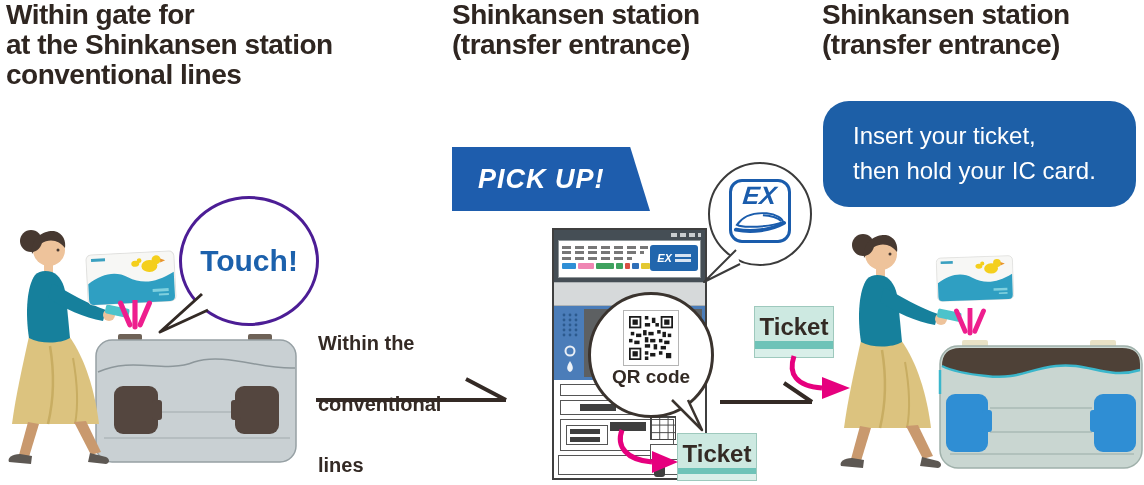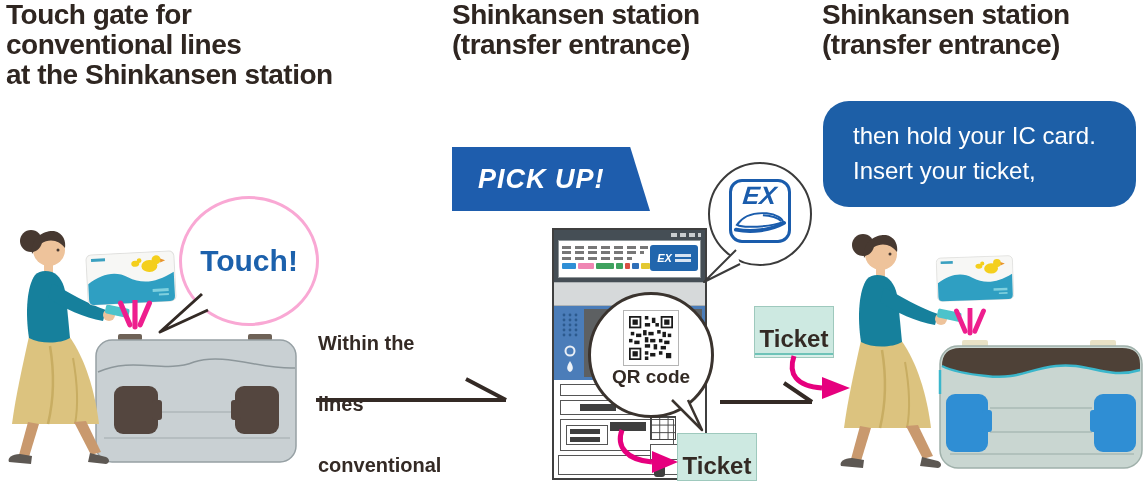--- a/index.html
+++ b/index.html
@@ -18,21 +18,21 @@
   .pickup span{color:#fff;font-style:italic;font-weight:800;font-size:27px;letter-spacing:1px;padding-left:26px;}
 
   
   .instruction{position:absolute;left:823px;top:101px;width:313px;height:106px;background:#1d5fa7;
                border-radius:26px;box-sizing:border-box;padding:17px 0 0 30px;color:#fff;
                font-size:24px;line-height:35px;}
   .instruction span{display:block;}
 
   
   .touch-bubble{position:absolute;left:179px;top:196px;width:134px;height:124px;background:#fff;
-                border:3px solid #f9a8d4;border-radius:50%;display:flex;align-items:center;
+                border:3px solid #4c1d95;border-radius:50%;display:flex;align-items:center;
                 justify-content:center;z-index:5;}
   .touch-bubble span{color:#1c61ac;font-weight:800;font-size:30px;}
 
   
   .transition{position:absolute;left:318px;top:294px;font-weight:bold;font-size:20px;
               line-height:23px;color:#342a25;z-index:2;}
   .transition span{display:block;margin-top:38px;}
 
   
   .machine{position:absolute;left:552px;top:228px;width:155px;height:252px;background:#fff;
@@ -63,21 +63,21 @@
   
   .qr-bubble{position:absolute;left:588px;top:292px;width:126px;height:126px;background:#fff;
              border:3px solid #3a332e;border-radius:50%;z-index:7;box-sizing:border-box;}
   .qr-box{width:54px;height:54px;border:1px solid #b5b5b5;background:#fff;margin:15px auto 0;
           display:flex;align-items:center;justify-content:center;}
   .qr-caption{text-align:center;font-weight:bold;font-size:19px;color:#332a24;margin-top:0;}
 
   
   .tik{position:absolute;background:#cde9e1;border:1px solid #9ec9bd;box-sizing:border-box;
        display:flex;flex-direction:column;z-index:8;}
-  .tik-text{flex:1;text-align:center;font-weight:bold;font-size:24px;color:#332a24;padding-top:18px;}
+  .tik-text{flex:1;text-align:center;font-weight:bold;font-size:24px;color:#332a24;padding-top:6px;}
   .tik-stripe{height:9px;background:#6ec3b8;}
   .tik-bottom{height:9px;background:#d9efe9;}
 
   
   .ex-bubble{position:absolute;left:708px;top:162px;width:104px;height:104px;background:#fff;
              border:2px solid #3b3b3b;border-radius:50%;z-index:5;box-sizing:border-box;}
   .ex-box{width:62px;height:64px;border:3.5px solid #1a5cac;border-radius:13px;margin:15px auto 0;
           display:flex;flex-direction:column;align-items:center;box-sizing:border-box;}
   .ex-box .ex-word{color:#1a5cac;font-style:italic;font-weight:900;font-size:25px;line-height:27px;
                    transform:skewX(-6deg);}
@@ -123,23 +123,23 @@
       </g>
       <g id="fig-sparks">
         <line x1="4" y1="3" x2="13" y2="24" stroke="#ee1e8e" stroke-width="5" stroke-linecap="round"></line>
         <line x1="18" y1="0" x2="18" y2="26" stroke="#ee1e8e" stroke-width="5" stroke-linecap="round"></line>
         <line x1="32" y1="3" x2="23" y2="24" stroke="#ee1e8e" stroke-width="5" stroke-linecap="round"></line>
       </g>
     </defs>
   </svg>
 
   <div class="h-col" style="left:6px;">
-    <span>Touch gate for</span>
+    <span>Within gate for</span>
+    <span>at the Shinkansen station</span>
     <span>conventional lines</span>
-    <span>at the Shinkansen station</span>
   </div>
   <div class="h-col" style="left:452px;">
     <span>Shinkansen station</span>
     <span>(transfer entrance)</span>
   </div>
   <div class="h-col" style="left:822px;">
     <span>Shinkansen station</span>
     <span>(transfer entrance)</span>
   </div>
 
@@ -171,22 +171,22 @@
   <svg class="abs z6" style="left:156px;top:290px;" width="56" height="48" viewBox="0 0 56 48">
     <polygon points="46,4 4,42 52,20" fill="#fff"></polygon>
     <path d="M46,4 L4,42 L52,20" fill="none" stroke="#332a25" stroke-width="3" stroke-linejoin="round"></path>
   </svg>
   <div class="touch-bubble">
     <span>Touch!</span>
   </div>
 
   <div class="transition">
     <span>Within the</span>
+    <span>conventional</span>
     <span>lines</span>
-    <span>conventional</span>
   </div>
   <svg class="abs z2" style="left:314px;top:372px;" width="196" height="32" viewBox="0 0 196 32">
     <path d="M2,28 L192,28 M152,7 L192,28" stroke="#342a25" stroke-width="4" fill="none"></path>
   </svg>
 
   <div class="pickup">
     <span>PICK UP!</span>
   </div>
 
   <svg class="abs z6" style="left:700px;top:246px;" width="46" height="40" viewBox="0 0 46 40">
@@ -332,22 +332,22 @@
     <div class="tik-text">Ticket</div>
     <div class="tik-stripe"></div>
     <div class="tik-bottom"></div>
   </div>
 
   <svg class="abs z2" style="left:718px;top:378px;" width="100" height="28" viewBox="0 0 100 28">
     <path d="M2,24 L94,24 M66,5 L94,24" stroke="#342a25" stroke-width="4" fill="none"></path>
   </svg>
 
   <div class="instruction">
+    <span>Insert your ticket,</span>
     <span>then hold your IC card.</span>
-    <span>Insert your ticket,</span>
   </div>
 
   <div class="tik" style="left:754px;top:306px;width:80px;height:52px;">
     <div class="tik-text">Ticket</div>
     <div class="tik-stripe"></div>
     <div class="tik-bottom"></div>
   </div>
   <svg class="abs z9" style="left:776px;top:354px;" width="86" height="46" viewBox="0 0 86 46">
     <path d="M18,2 C12,20 20,32 46,34" fill="none" stroke="#e6007e" stroke-width="5"></path>
     <polygon points="46,23 74,34 46,45" fill="#e6007e"></polygon>

